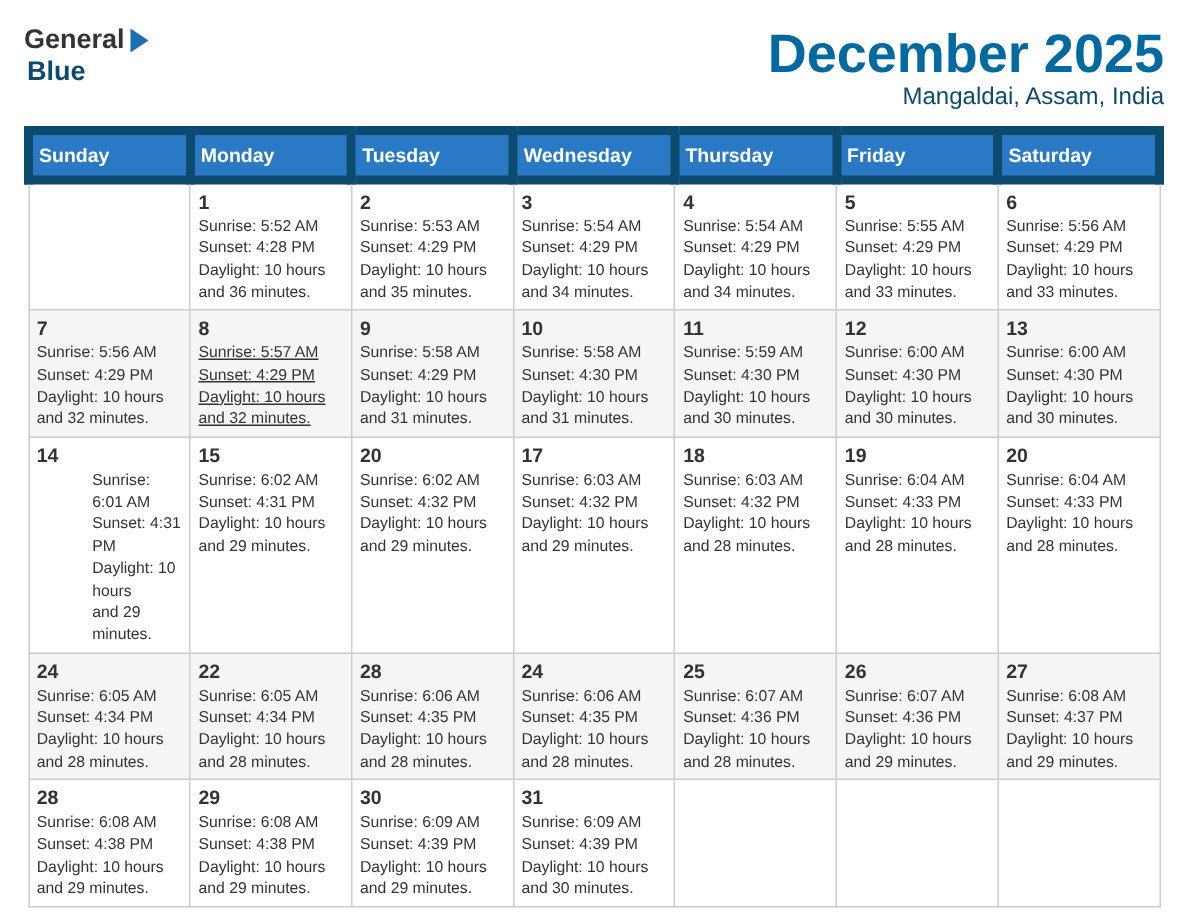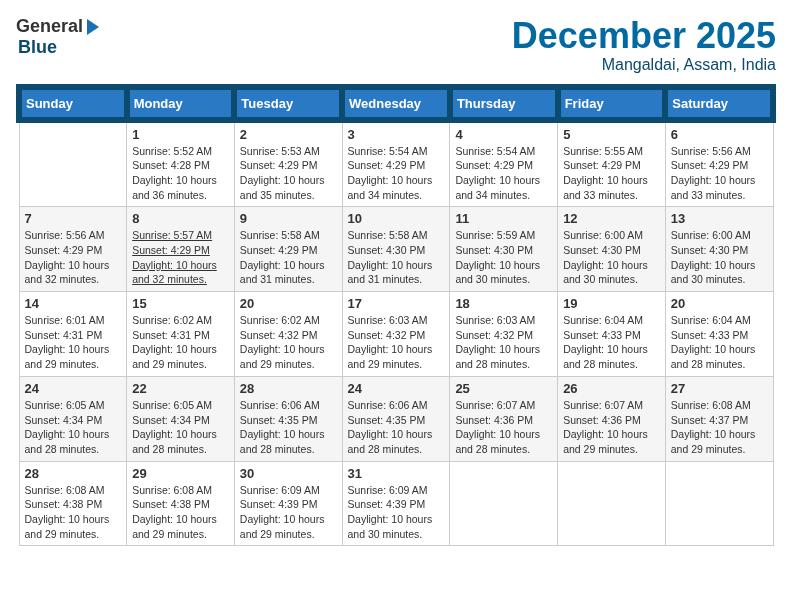--- a/index.html
+++ b/index.html
@@ -223,21 +223,21 @@
           <span class="day-num">13</span>
           <div class="day-info" style="white-space: pre-line;">Sunrise: 6:00 AM
 Sunset: 4:30 PM
 Daylight: 10 hours
 and 30 minutes.</div>
         </td>
       </tr>
       <tr>
         <td>
           <span class="day-num">14</span>
-          <div class="day-info" style="white-space: pre-line;">Sunrise: 6:01 AM
+          <div class="day-info" style="white-space: pre-line; margin-left: 37px;">Sunrise: 6:01 AM
 Sunset: 4:31 PM
 Daylight: 10 hours
 and 29 minutes.</div>
         </td>
         <td>
           <span class="day-num">15</span>
           <div class="day-info" style="white-space: pre-line;">Sunrise: 6:02 AM
 Sunset: 4:31 PM
 Daylight: 10 hours
 and 29 minutes.</div>

